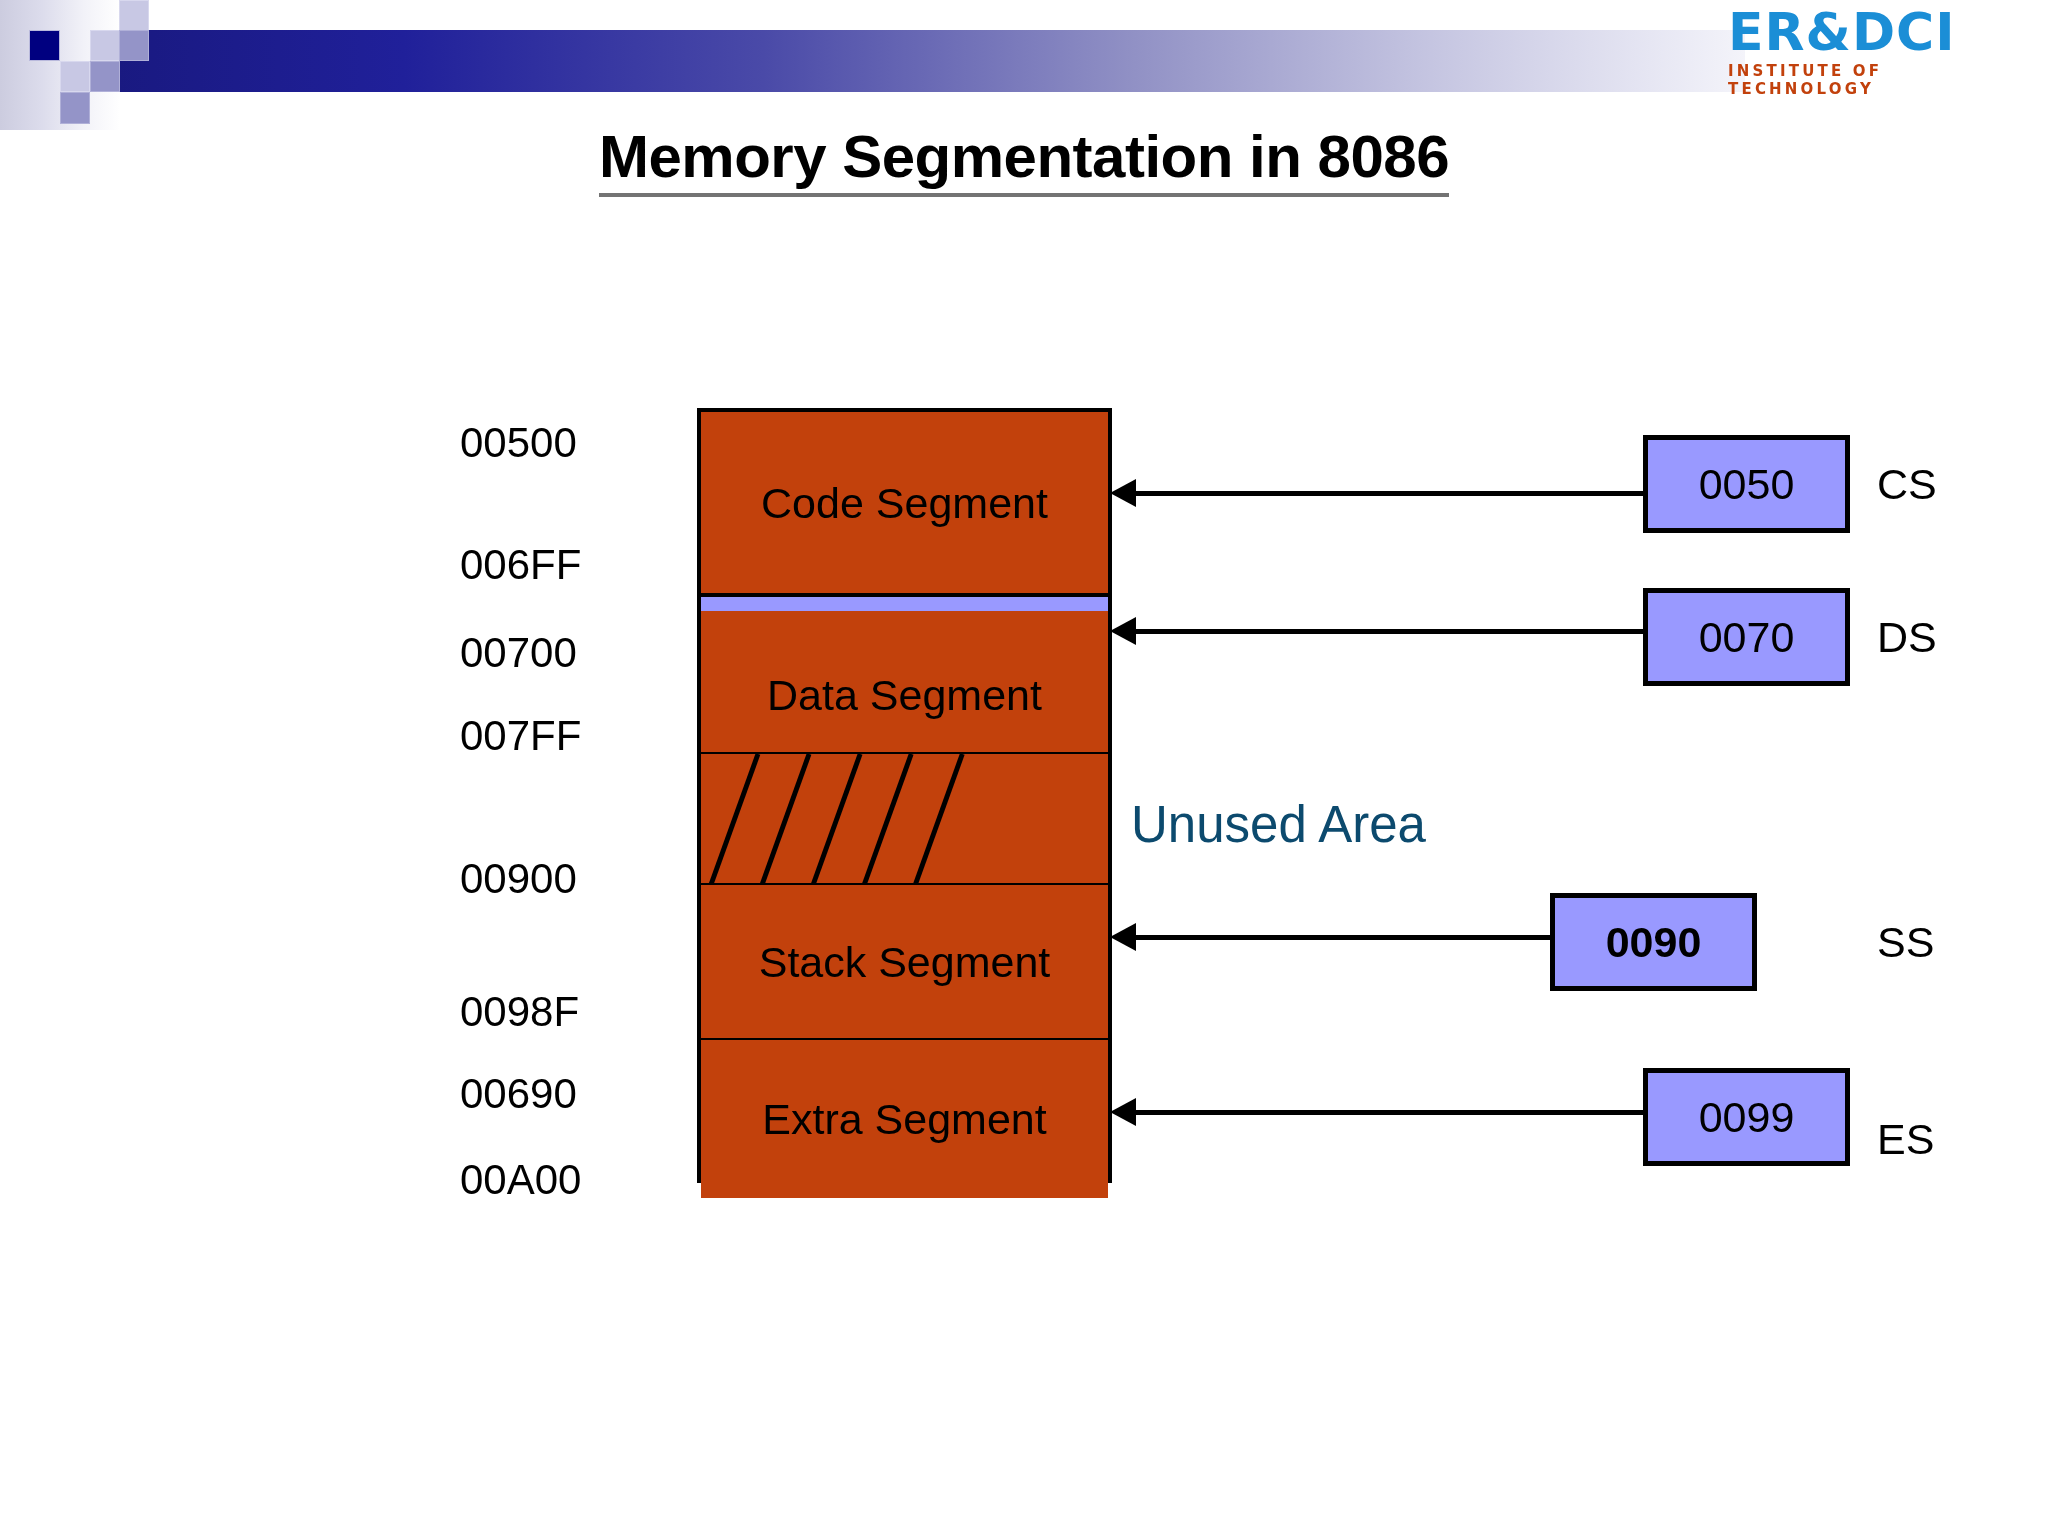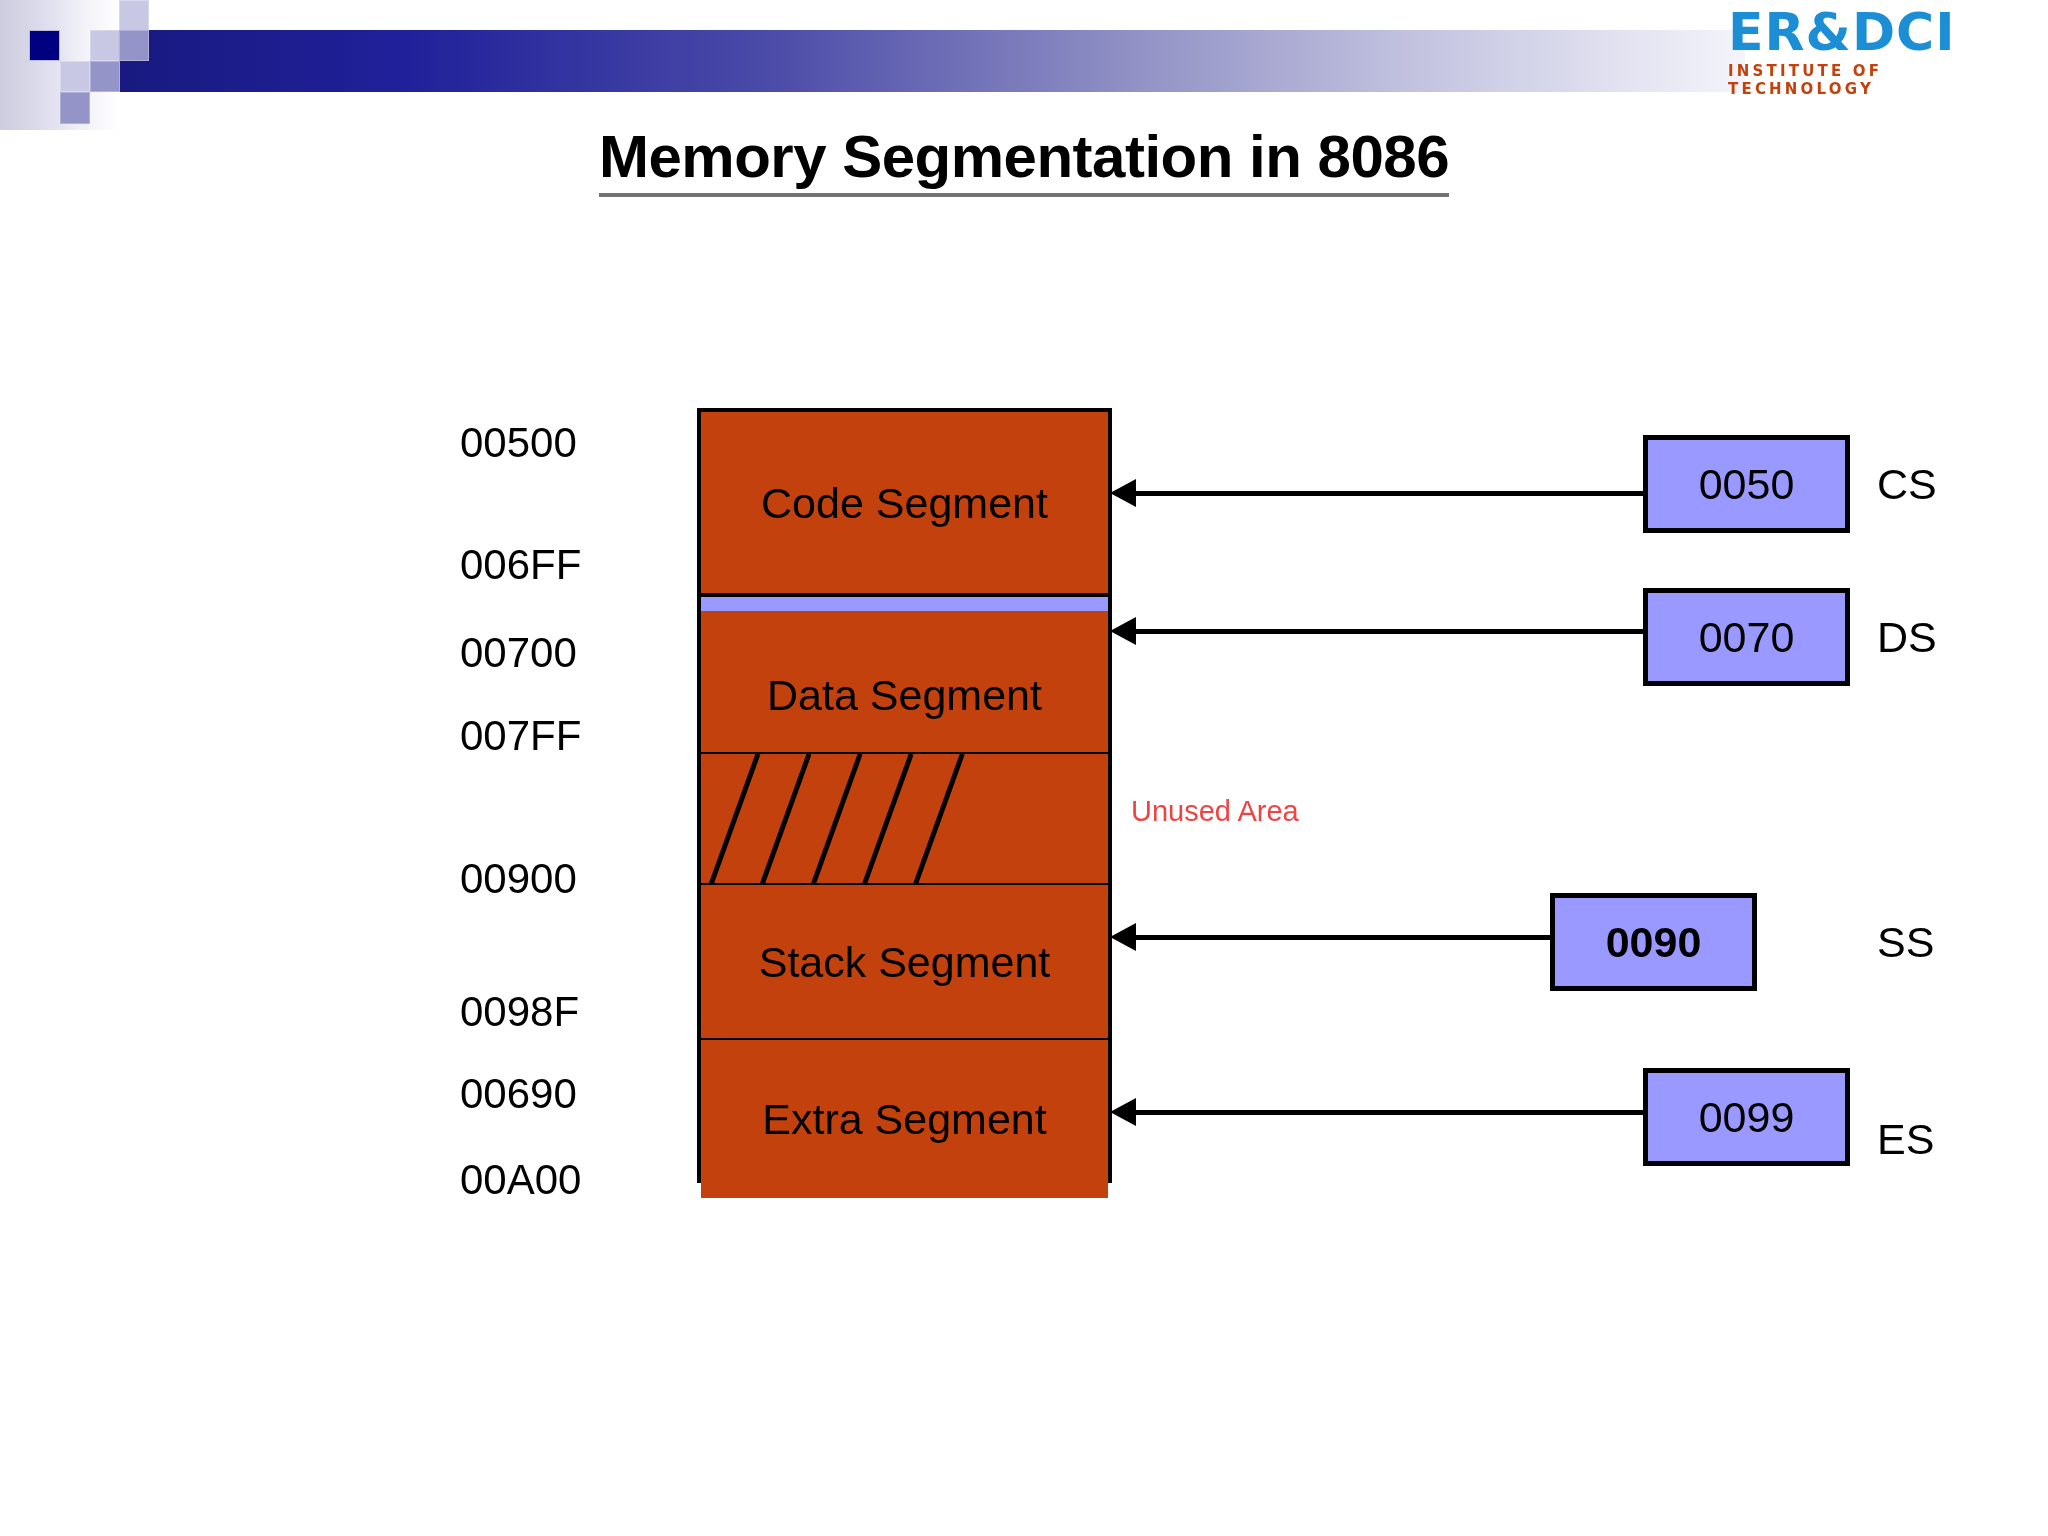--- a/index.html
+++ b/index.html
@@ -188,23 +188,23 @@
   .arrow-head {
     position: absolute;
     width: 0; height: 0;
     border-top: 14px solid transparent;
     border-bottom: 14px solid transparent;
     border-right: 26px solid #000000;
   }
 
   .free-text {
     position: absolute;
-    font-size: 29px;
-    font-family: "Liberation Sans", sans-serif;
-    color: #ef4444;
+    font-size: 51px;
+    font-family: "Liberation Sans", sans-serif;
+    color: #0c4a6e;
     white-space: nowrap;
   }
 </style>
 </head>
 <body>
 
 <div id="header-band">
   <div class="fade-left"></div>
   <div class="grad-bar"></div>
 

